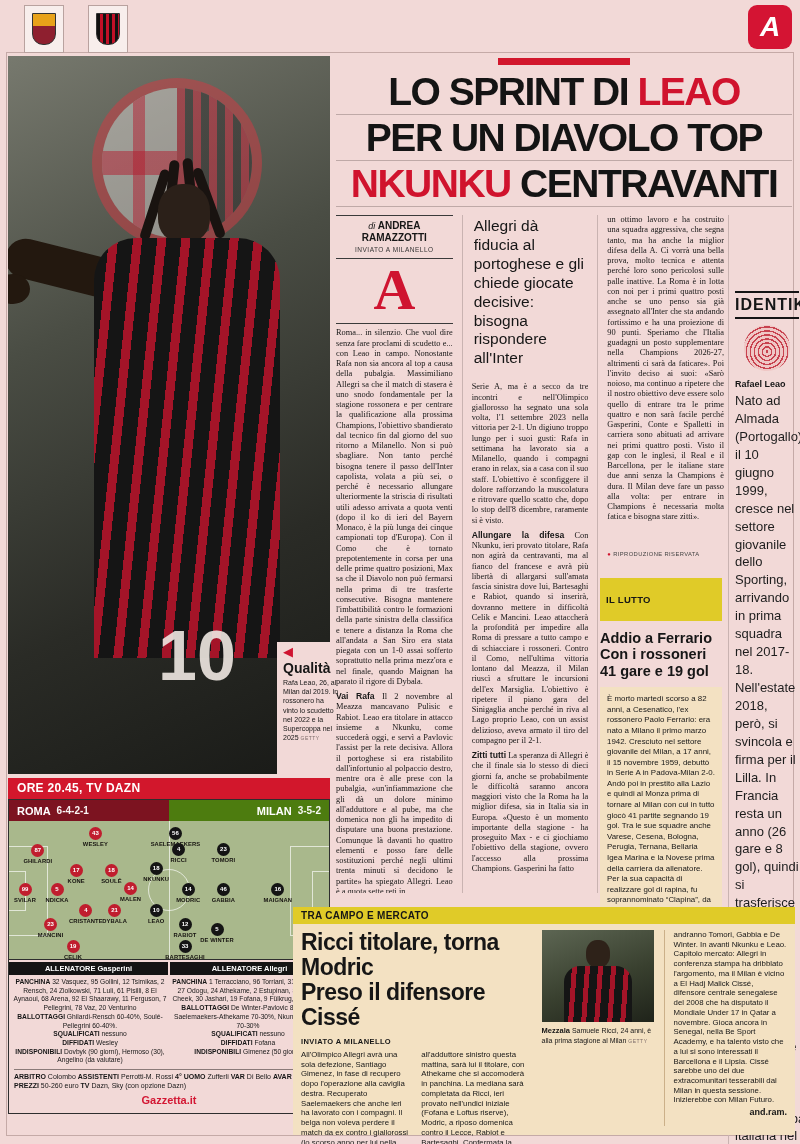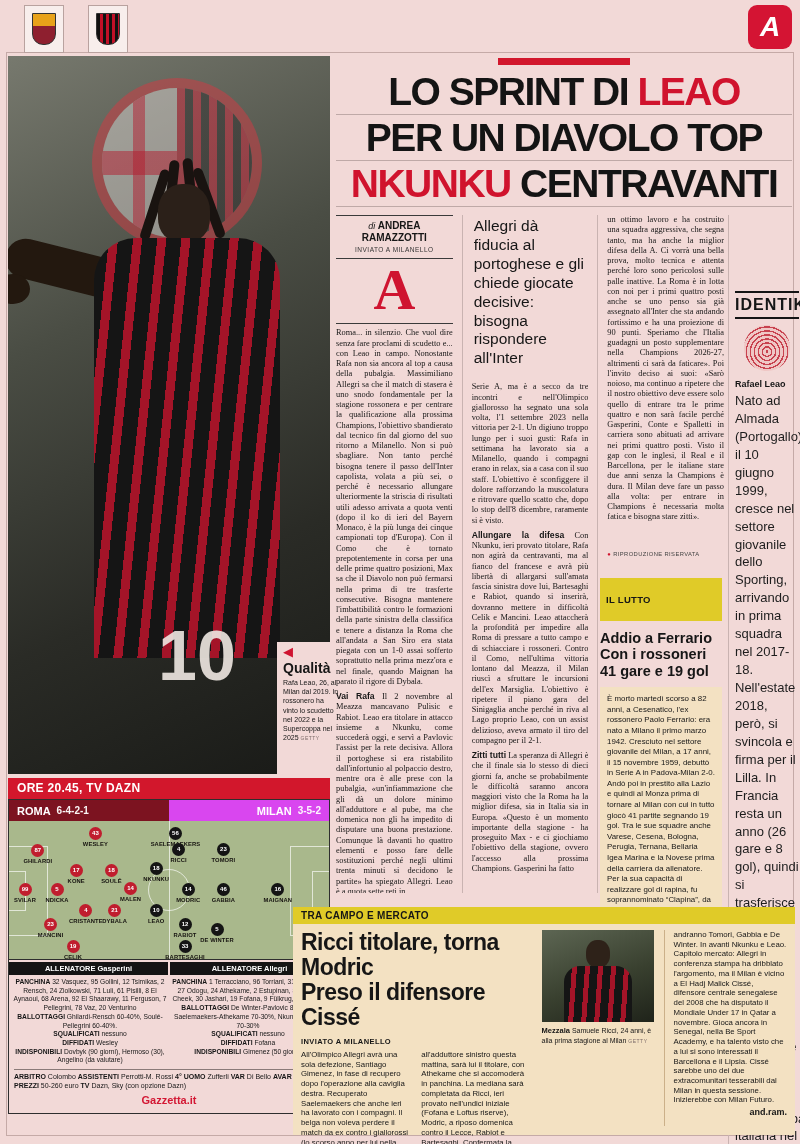--- a/index.html
+++ b/index.html
@@ -33,21 +33,21 @@
   .cap-kicker{font-weight:bold;font-size:14px;margin-top:2px;}
   .cap-text{font-size:7px;line-height:1.32;margin-top:2px;}
   .cap-credit{font-size:5px;color:#7d6c6a;letter-spacing:.5px;}
 
   
   .tvbar{position:absolute;left:8px;top:778px;width:322px;height:21px;background:#d2172c;color:#fff;font-weight:bold;font-size:12px;line-height:21px;padding-left:9px;box-sizing:border-box;letter-spacing:.3px;}
   .formation{position:absolute;left:8px;top:799px;width:322px;height:315px;border:1px solid #2e2e2e;box-sizing:border-box;background:#f2d9d7;}
   .form-header{display:flex;height:21px;color:#fff;font-weight:bold;font-size:11px;text-align:right;}
   .fh{flex:1;display:flex;align-items:center;padding:0 8px;gap:6px;}
   .fh-left{background:#7c1320;}
-  .fh-right{background:#d946ef;justify-content:flex-end;}
+  .fh-right{background:#4d7c0f;justify-content:flex-end;}
   .fh .mod{font-weight:bold;font-size:10px;opacity:.95;}
   .pitch{position:relative;height:138px;background:#a9b88c;border-bottom:1px solid #2e2e2e;overflow:hidden;}
   .pmark{position:absolute;border:1px solid rgba(255,255,255,.65);}
   .pline-mid{left:50%;top:0;bottom:0;width:0;border-right:1px solid rgba(255,255,255,.65);position:absolute;}
   .pcircle{left:50%;top:50%;width:40px;height:40px;border-radius:50%;transform:translate(-50%,-50%);}
   .pbox-l{left:-1px;top:18%;height:64%;width:12%;}
   .pbox-r{right:-1px;top:18%;height:64%;width:12%;}
   .gbox-l{left:-1px;top:36%;height:28%;width:5%;}
   .gbox-r{right:-1px;top:36%;height:28%;width:5%;}
   .player{position:absolute;transform:translate(-50%,0);text-align:center;width:58px;}

